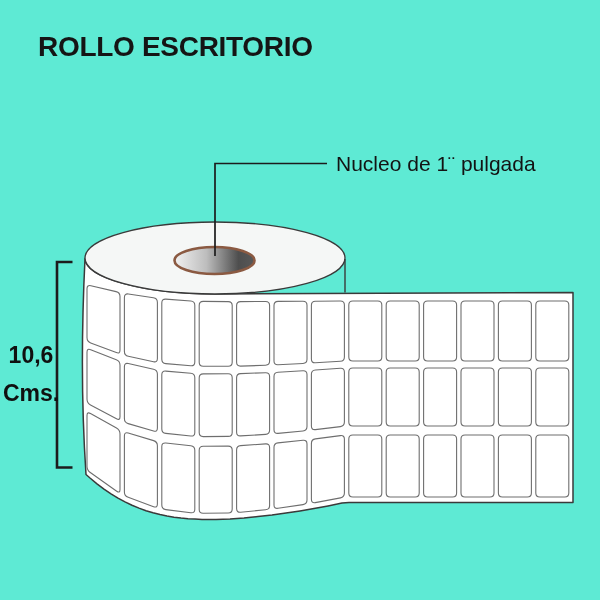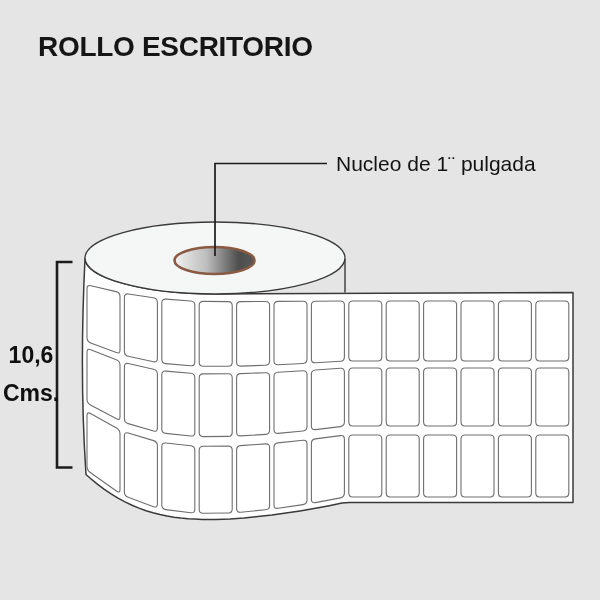--- a/index.html
+++ b/index.html
@@ -1,17 +1,17 @@
 <!DOCTYPE html>
 <html style="--core-rim: #8b5a42; --roll-top-fill: #f5f7f6; --outline: #3a3a3a; --line: #1c1c1c;"><head>
 <meta charset="utf-8">
 <style>
   html,body{margin:0;padding:0;background:#ffffff;}
   .canvas{
-    position:relative;width:600px;height:600px;background:#e5e5e5;overflow:hidden;
+    position:relative;width:600px;height:600px;background:#5eead4;overflow:hidden;
     font-family:"Liberation Sans", sans-serif;
   }
   .page-title{
     position:absolute;left:38px;top:33px;margin:0;
     font-size:28px;font-weight:600;letter-spacing:-0.3px;color:#151515;line-height:1;
   }
   svg.diagram{position:absolute;left:0;top:0;}
   .callout-text{font-size:21px;fill:#131313;font-weight:400;}
   .dim-text{font-size:23px;fill:#101010;font-weight:600;}
   .roll-top{fill:var(--roll-top-fill);stroke:var(--outline);stroke-width:1.3;}

